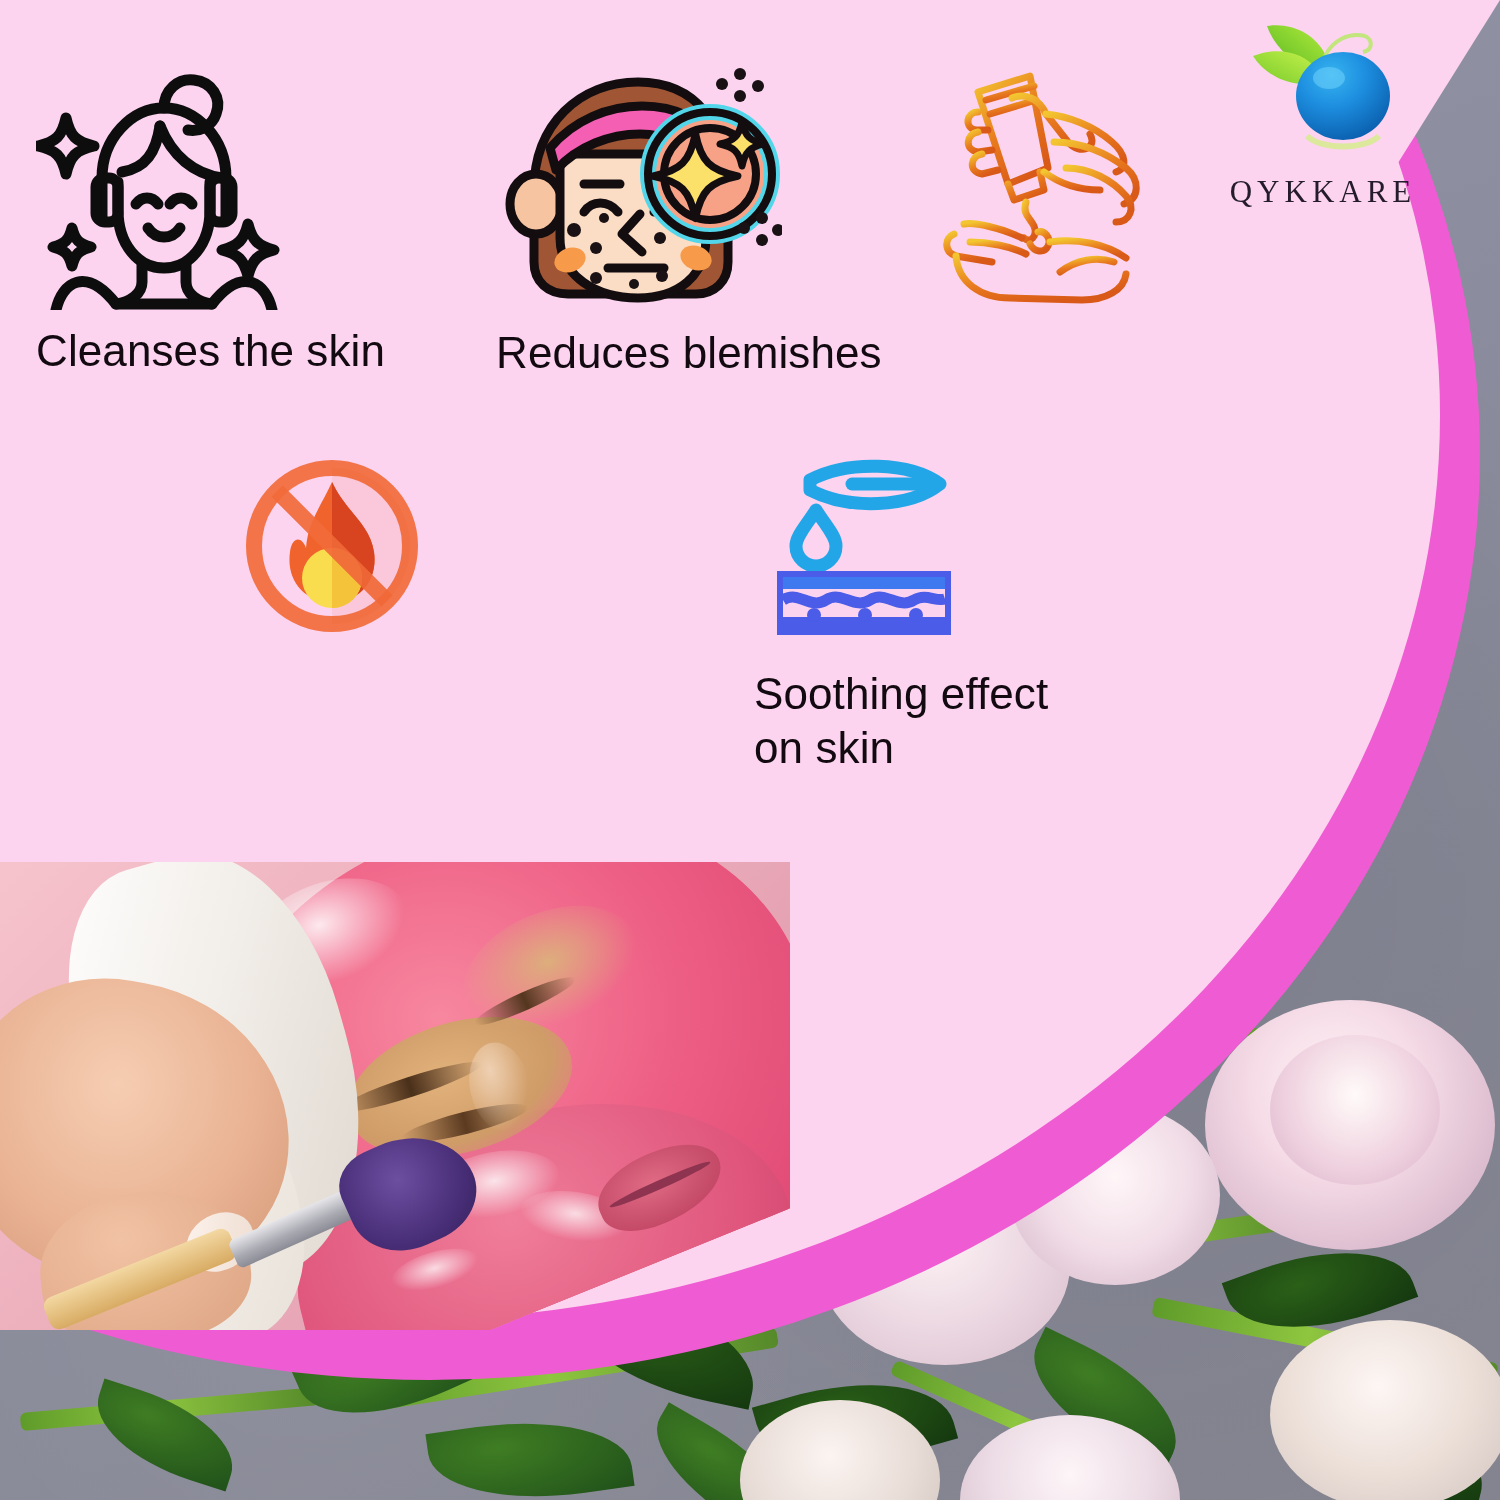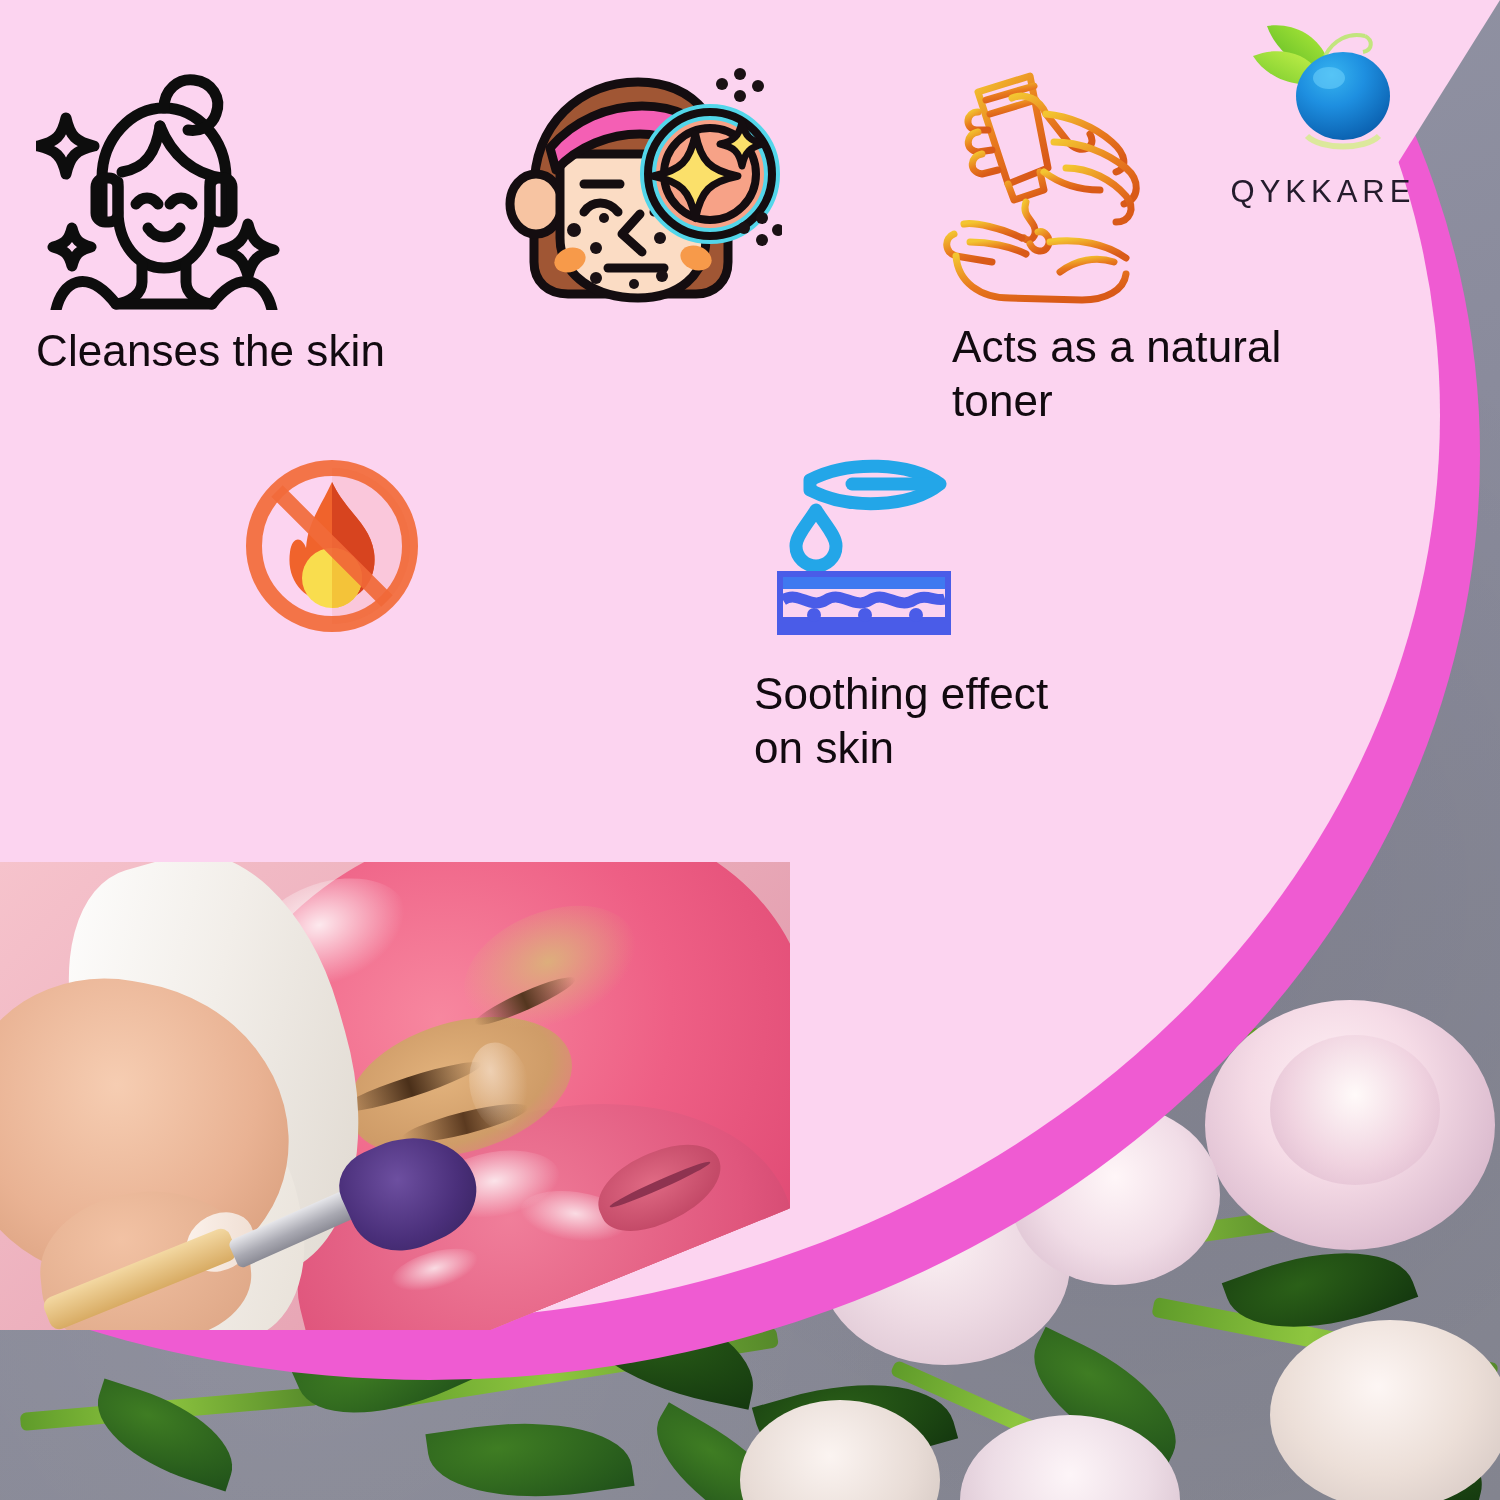--- a/index.html
+++ b/index.html
@@ -71,21 +71,21 @@
   .f4 .cap{margin-top:22px;margin-left:12px;}
   .f5 .cap{margin-top:26px;margin-left:12px;}
   .f4 .icon,.f5 .icon{margin-left:64px;}
   .f5 .icon{margin-left:22px;}
 
   
   .logo{position:absolute;right:62px;top:18px;width:230px;text-align:center;}
   .logo .mark{position:relative;width:180px;height:150px;margin:0 auto;}
   .logo .wordmark{
     margin-top:6px;font-size:31px;letter-spacing:5px;color:#241b2c;
-    font-family:Liberation Sans, sans-serif;font-weight:400;
+    font-family:Liberation Serif, serif;font-weight:400;
   }
 
   
   .treat-photo{
     position:absolute;left:0;top:862px;width:790px;height:468px;
     overflow:hidden;
     clip-path:polygon(0 0, 100% 0, 100% 74%, 62% 100%, 0 100%);
     background:#f2b6c0;
   }
   .tp-layer{position:absolute;}
@@ -259,20 +259,21 @@
               <circle cx="248" cy="12" r="6"></circle>
             <circle cx="248" cy="34" r="6"></circle>
               <circle cx="266" cy="24" r="6"></circle>
             <circle cx="252" cy="166" r="6"></circle>
               <circle cx="270" cy="156" r="6"></circle>
             <circle cx="270" cy="178" r="6"></circle>
               <circle cx="286" cy="168" r="6"></circle>
           </g>
         </svg>
       </span>
+      <div class="cap">Reduces blemishes</div>
     </div>
 
     <div class="feat f3">
       <span class="icon">
         <svg width="260" height="250" viewBox="0 0 260 250">
           <defs>
             <linearGradient id="tubeG" x1="0" y1="0" x2="0.6" y2="1">
               <stop offset="0%" stop-color="#f3c531"></stop>
               <stop offset="55%" stop-color="#e87a1e"></stop>
               <stop offset="100%" stop-color="#d95a18"></stop>
@@ -300,21 +301,20 @@
 
             <path d="M24 178 C14 182 14 196 26 200 L62 206"></path>
             <path d="M34 168 C44 166 72 172 92 182"></path>
             <path d="M40 186 C58 186 80 190 96 198"></path>
             <path d="M26 200 C28 226 50 242 80 242 L152 244 C176 244 194 234 196 218"></path>
             <path d="M120 186 C148 182 176 188 196 202"></path>
             <path d="M130 216 C146 204 166 200 184 206"></path>
           </g>
         </svg>
       </span>
-      <div class="cap">Acts as a natural toner</div>
     </div>
 
     <div class="feat f4">
       <span class="icon">
         <svg width="180" height="180" viewBox="0 0 180 180">
 
           <path d="M90 26 C104 56 128 68 132 96 C136 124 118 146 90 146 C62 146 44 124 48 96 C50 80 60 80 64 92 C66 66 78 52 90 26 Z" fill="#f0632c"></path>
           <path d="M90 26 C104 56 128 68 132 96 C136 124 118 146 90 146 L90 26 Z" fill="#d5421f"></path>
           <ellipse cx="90" cy="122" rx="30" ry="30" fill="#f9dd4e"></ellipse>
           <path d="M90 92 A30 30 0 0 1 90 152 Z" fill="#f5d03c"></path>

